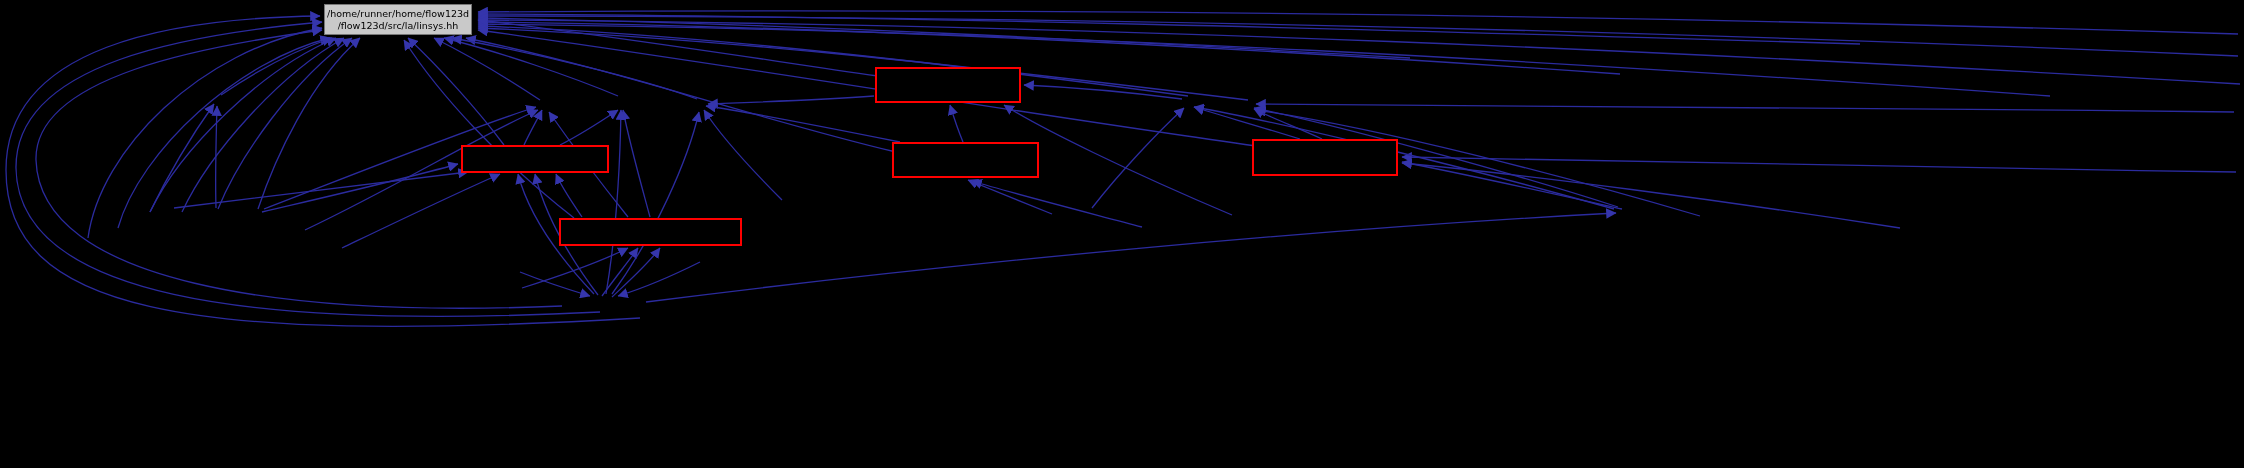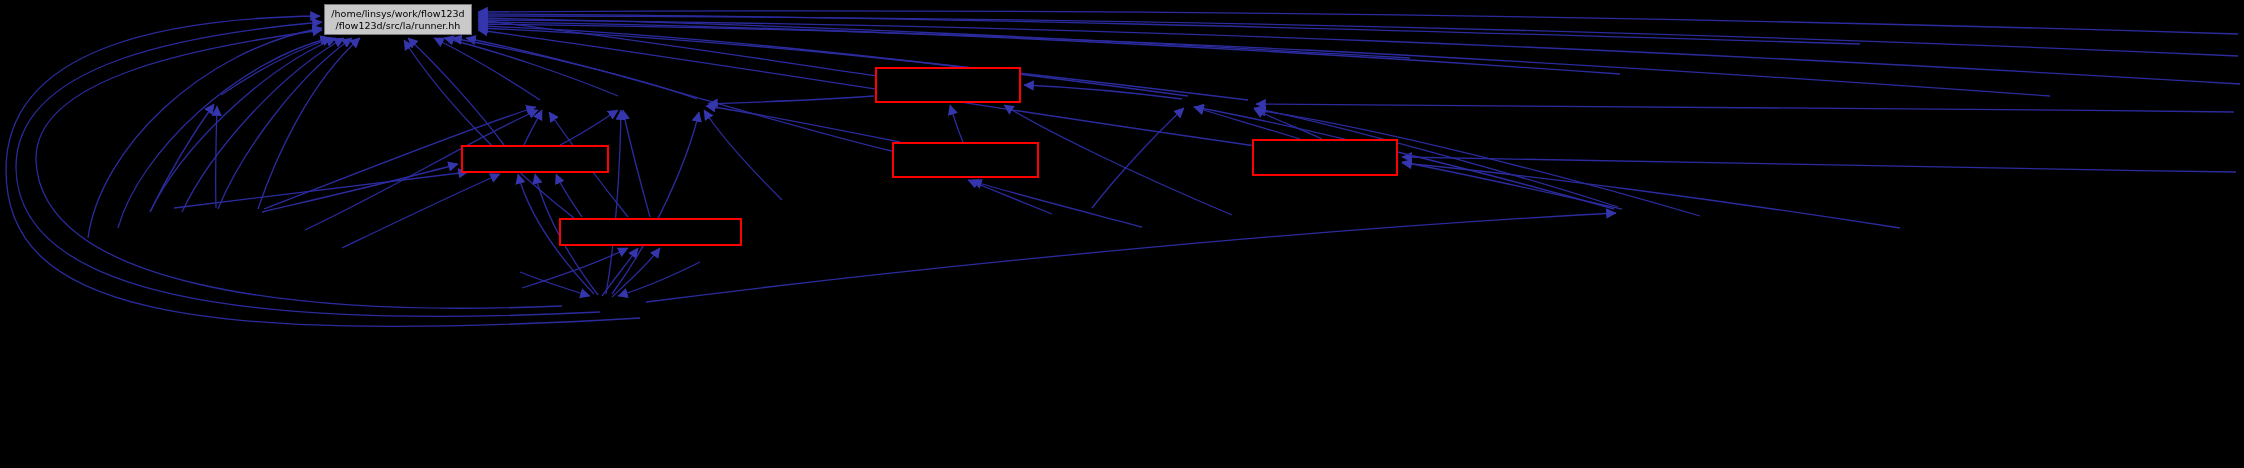--- a/index.html
+++ b/index.html
@@ -129,17 +129,17 @@
     <g>
       <rect class="rednode" x="876" y="68" width="144" height="34"></rect>
       <rect class="rednode" x="462" y="146" width="146" height="26"></rect>
       <rect class="rednode" x="893" y="143" width="145" height="34"></rect>
       <rect class="rednode" x="1253" y="140" width="144" height="35"></rect>
       <rect class="rednode" x="560" y="219" width="181" height="26"></rect>
     </g>
   </svg>
 
   <div class="root-node">
-    <span>/home/linsys/work/flow123d</span>
-    <span>/flow123d/src/la/runner.hh</span>
+    <span>/home/runner/home/flow123d</span>
+    <span>/flow123d/src/la/linsys.hh</span>
   </div>
 
 </div>
 
 </body></html>

